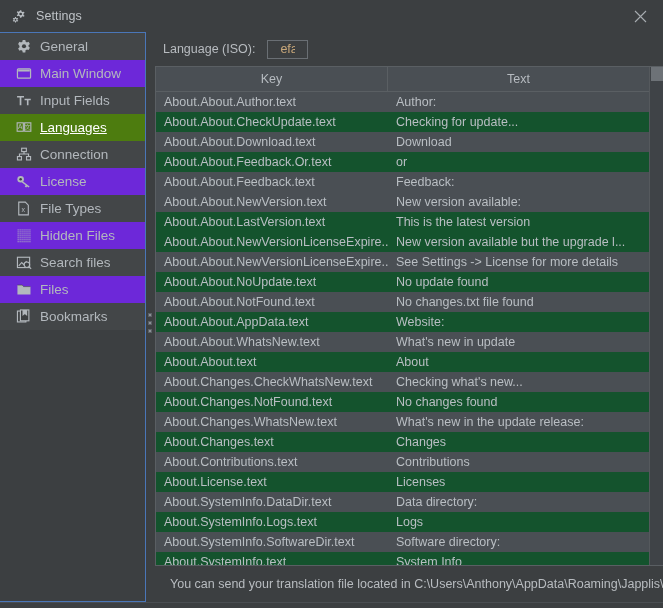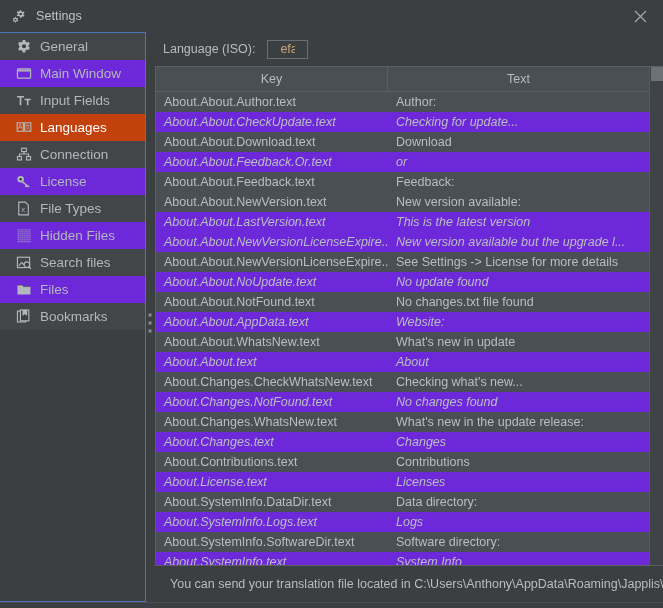--- a/index.html
+++ b/index.html
@@ -75,22 +75,23 @@
     align-items: center;
     padding-left: 15px;
     color: #b3b8bd;
     font-size: 13.5px;
     white-space: nowrap;
     cursor: default;
   }
   .side-item.odd  { background: #434648; }
   .side-item.even { background: #6d28d9; }
   .side-item.selected {
-    background: #c2410c;
+    background: #4d7c0f;
     color: #ffffff;
+    text-decoration: underline;
   }
   .side-ico {
     width: 17px; height: 16px;
     margin-right: 8px;
     flex: 0 0 17px;
     display: flex; align-items: center; justify-content: center;
   }
   .side-label { line-height: 1; }
 
   
@@ -195,21 +196,21 @@
     min-height: 0;
     overflow: hidden;
   }
   .trow {
     height: 20px;
     display: flex;
     align-items: center;
     cursor: default;
   }
   .trow.odd  { background: #4a4f54; }
-  .trow.even { background: #6d28d9; font-style: italic; }
+  .trow.even { background: #14532d; }
   .td {
     font-size: 12.5px;
     color: #b9bec3;
     white-space: nowrap;
     overflow: hidden;
     text-overflow: clip;
     padding-left: 8px;
     line-height: 20px;
   }
   .td.key  { width: 232px; flex: 0 0 232px; }

